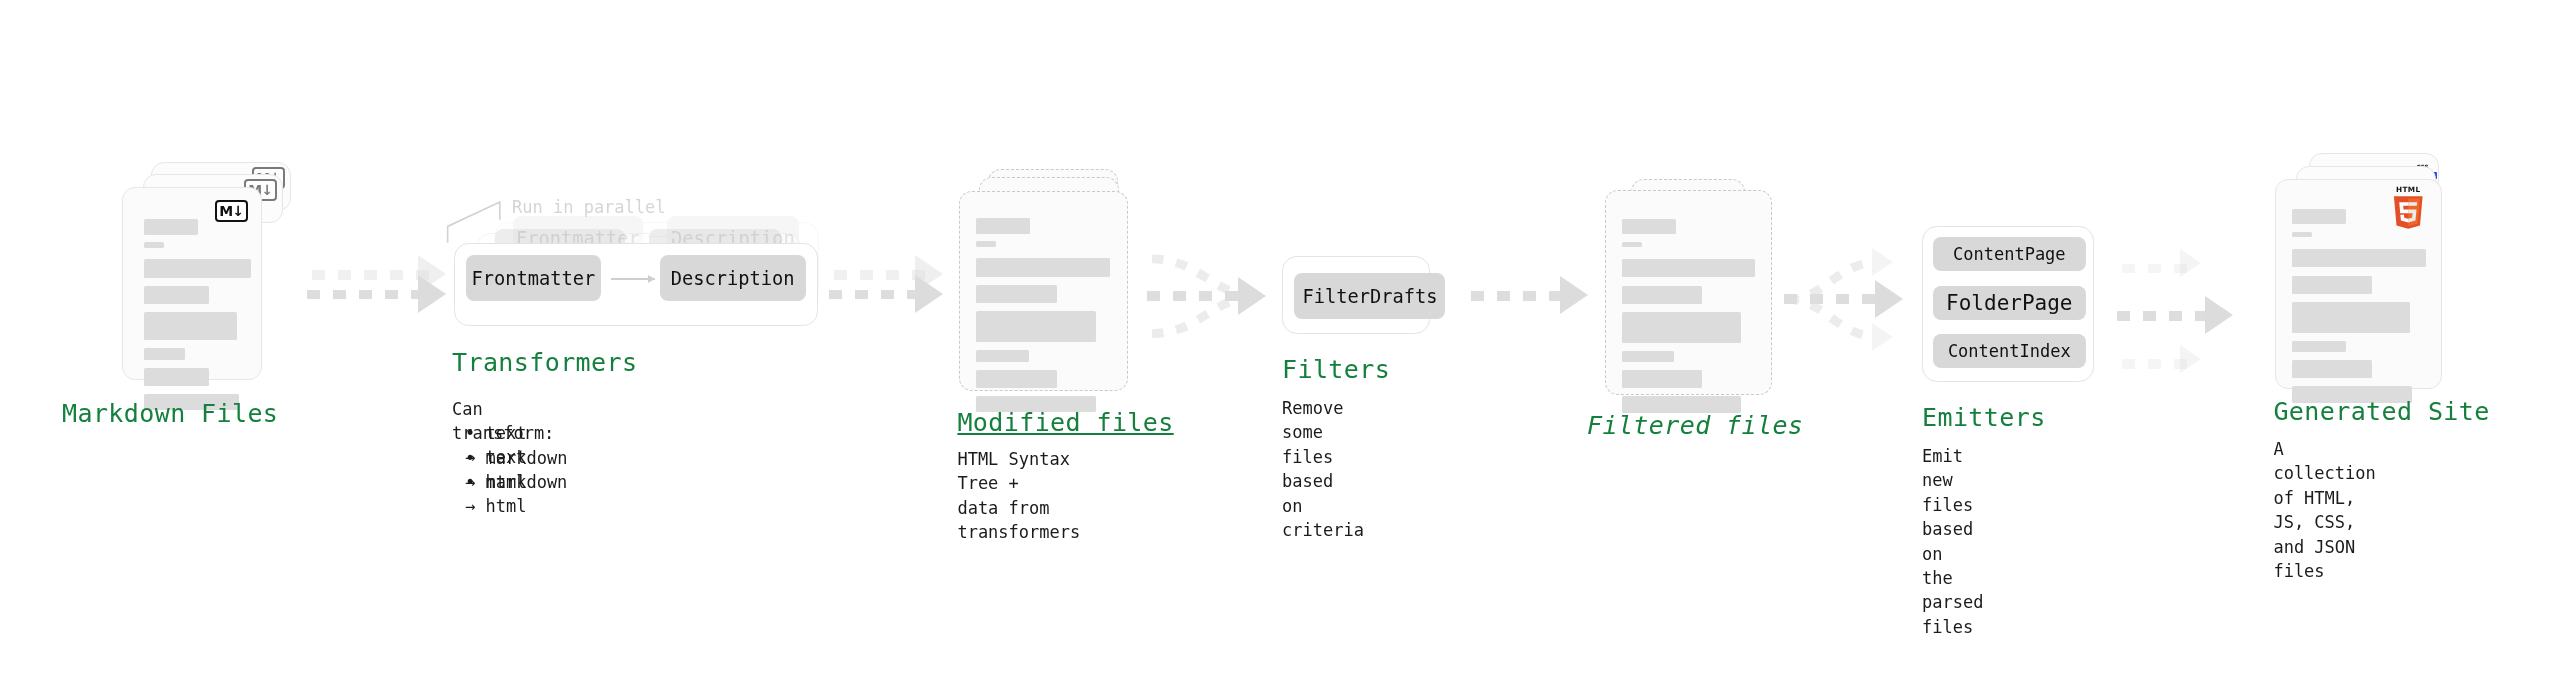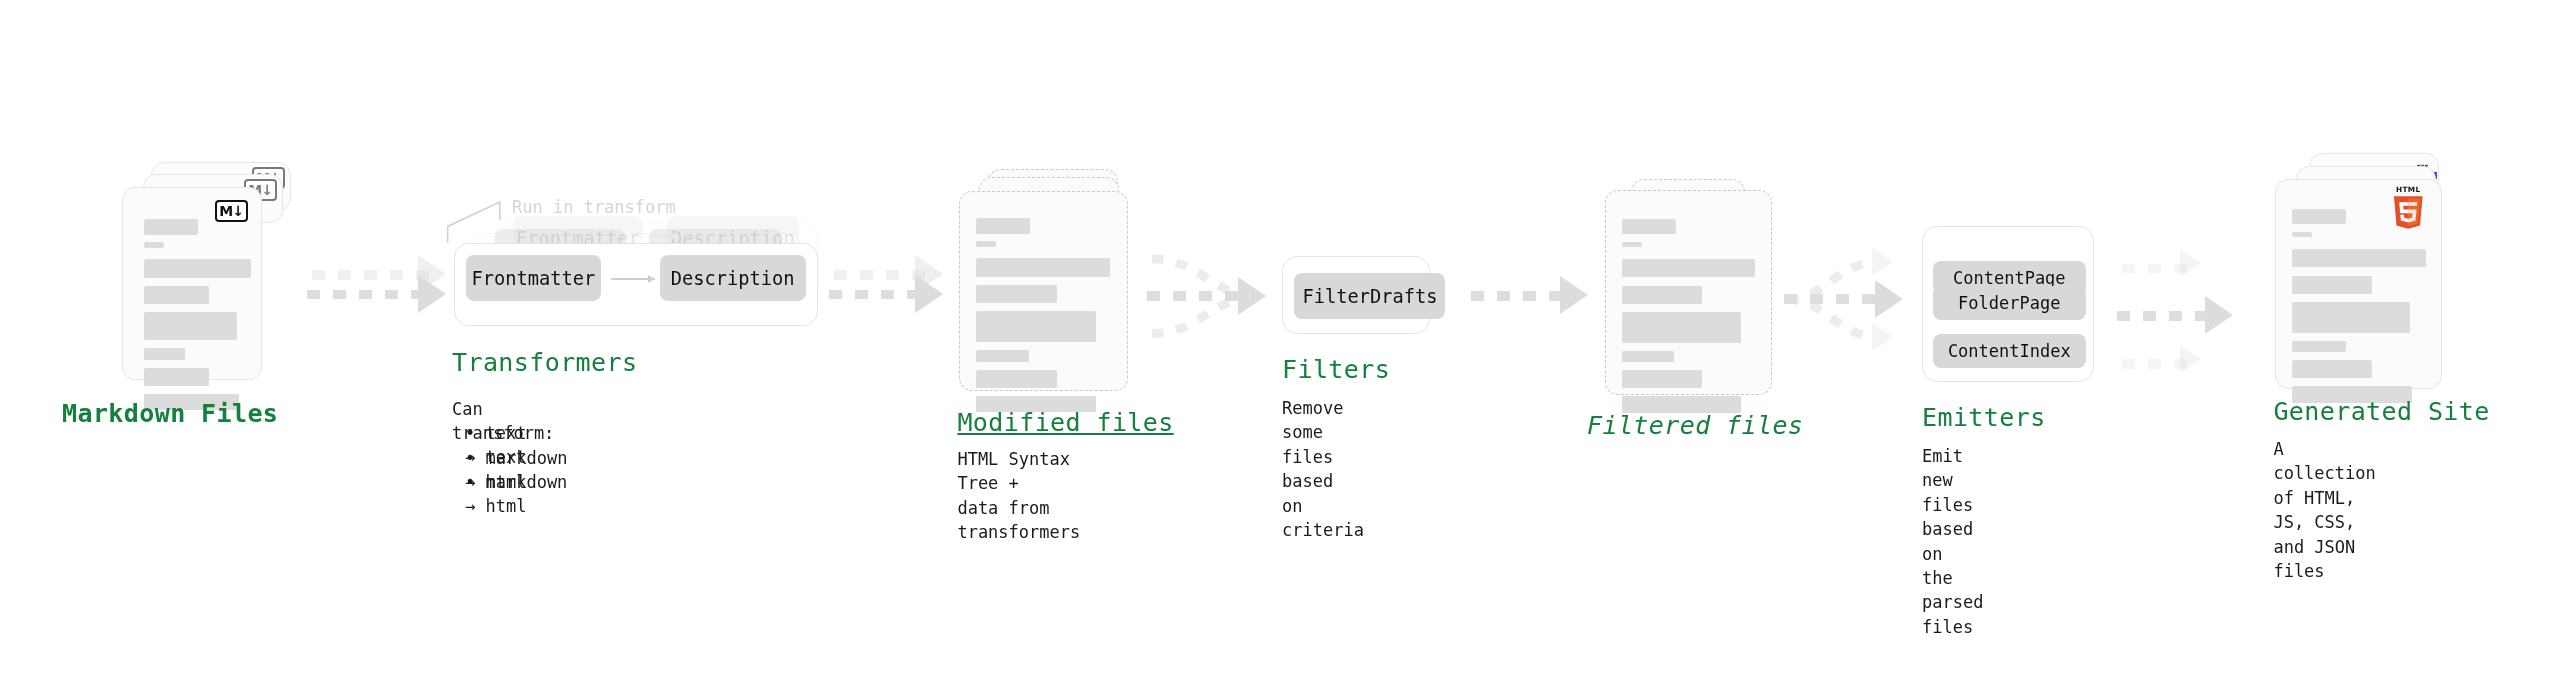--- a/index.html
+++ b/index.html
@@ -116,36 +116,36 @@
         <div class="bar" style="width:19.5px;height:5.7px;margin-bottom:11.4px;"></div>
         <div class="bar" style="width:107px;height:18.7px;margin-bottom:8.1px;"></div>
         <div class="bar" style="width:65px;height:18px;margin-bottom:8.1px;"></div>
         <div class="bar" style="width:93px;height:28.4px;margin-bottom:8.1px;"></div>
         <div class="bar" style="width:41px;height:11.4px;margin-bottom:8.1px;"></div>
         <div class="bar" style="width:65px;height:18px;margin-bottom:8.1px;"></div>
         <div class="bar" style="width:95px;height:16.3px;"></div>
       </div>
     </div>
 
-    <div class="caption" style="position:absolute;left:-60px;top:232px;font-weight:bold;">Markdown Files</div>
+    <div class="caption" style="position:absolute;left:-60px;top:232px;">Markdown Files</div>
   </div>
 
   <div class="flow" style="left:307px;top:283px;">
     <div class="dash fade" style="left:4.9px;top:-13px;width:122px;"></div>
     <div class="head fade" style="left:111px;top:-28.4px;"></div>
     <div class="dash" style="left:0px;top:6.5px;width:127px;"></div>
     <div class="head" style="left:111px;top:-8.1px;"></div>
   </div>
 
   <div class="stage" style="left:452px;top:202px;">
 
     <svg class="brksvg" width="106" height="49" style="left:-6.5px;top:-4.9px;" viewBox="0 0 130 60">
       <path d="M2,56 L2,36 L66,6 L66,28" fill="none" stroke="#d2d2d2" stroke-width="2"></path>
     </svg>
-    <div class="parallel-label" style="left:60px;top:-4.9px;">Run in transform</div>
+    <div class="parallel-label" style="left:60px;top:-4.9px;">Run in parallel</div>
 
     <div class="pbox layer3" style="left:42px;top:19.5px;width:325px;height:83px;">
       <div class="chip" style="left:18px;top:-6.5px;width:130px;height:44px;">Frontmatter</div>
       <div class="chip" style="left:172px;top:-6.5px;width:132px;height:44px;">Description</div>
       <div class="miniarrow" style="left:153px;top:13px;width:29px;"></div>
     </div>
 
     <div class="pbox layer2" style="left:24.4px;top:31px;width:325px;height:83px;">
       <div class="chip" style="left:18px;top:-4.9px;width:130px;height:44px;">Frontmatter</div>
       <div class="chip" style="left:172px;top:-4.9px;width:132px;height:44px;">Description</div>
@@ -242,22 +242,22 @@
       <path d="M4,68 C50,68 62,110 112,114" fill="none" stroke="#ececec" stroke-width="11" stroke-dasharray="14 16"></path>
     </svg>
     <div class="head fade2" style="left:88px;top:4.1px;border-top-width:14.6px;border-bottom-width:14.6px;border-left-width:21px;"></div>
     <div class="head fade2" style="left:88px;top:79px;border-top-width:14.6px;border-bottom-width:14.6px;border-left-width:21px;"></div>
     <div class="dash" style="left:0px;top:50px;width:106px;"></div>
     <div class="head" style="left:91px;top:36px;"></div>
   </div>
 
   <div class="stage" style="left:1922px;top:226px;">
     <div class="pbox" style="left:0px;top:0px;width:172px;height:156px;">
-      <div class="chip" style="left:9.8px;top:9.8px;width:153px;height:34px;font-size:17px;margin-top:24px;">ContentPage</div>
-      <div class="chip" style="left:9.8px;top:59px;width:153px;height:34px;font-size:17px;">FolderPage</div>
+      <div class="chip" style="left:9.8px;top:9.8px;width:153px;height:34px;font-size:17px;">ContentPage</div>
+      <div class="chip" style="left:9.8px;top:59px;width:153px;height:34px;font-size:21px;">FolderPage</div>
       <div class="chip" style="left:9.8px;top:107px;width:153px;height:34px;font-size:17px;">ContentIndex</div>
     </div>
     <div class="caption" style="position:absolute;left:0px;top:177px;">Emitters</div>
     <div class="subcaption" style="position:absolute;left:0px;top:218px;">Emit new files based on
 the parsed files</div>
   </div>
 
   <div class="flow" style="left:2117px;top:244px;">
     <div class="dash fade2" style="left:4.9px;top:19.5px;width:67px;"></div>
     <div class="head fade2" style="left:63px;top:4.9px;border-top-width:14.6px;border-bottom-width:14.6px;border-left-width:21px;"></div>

